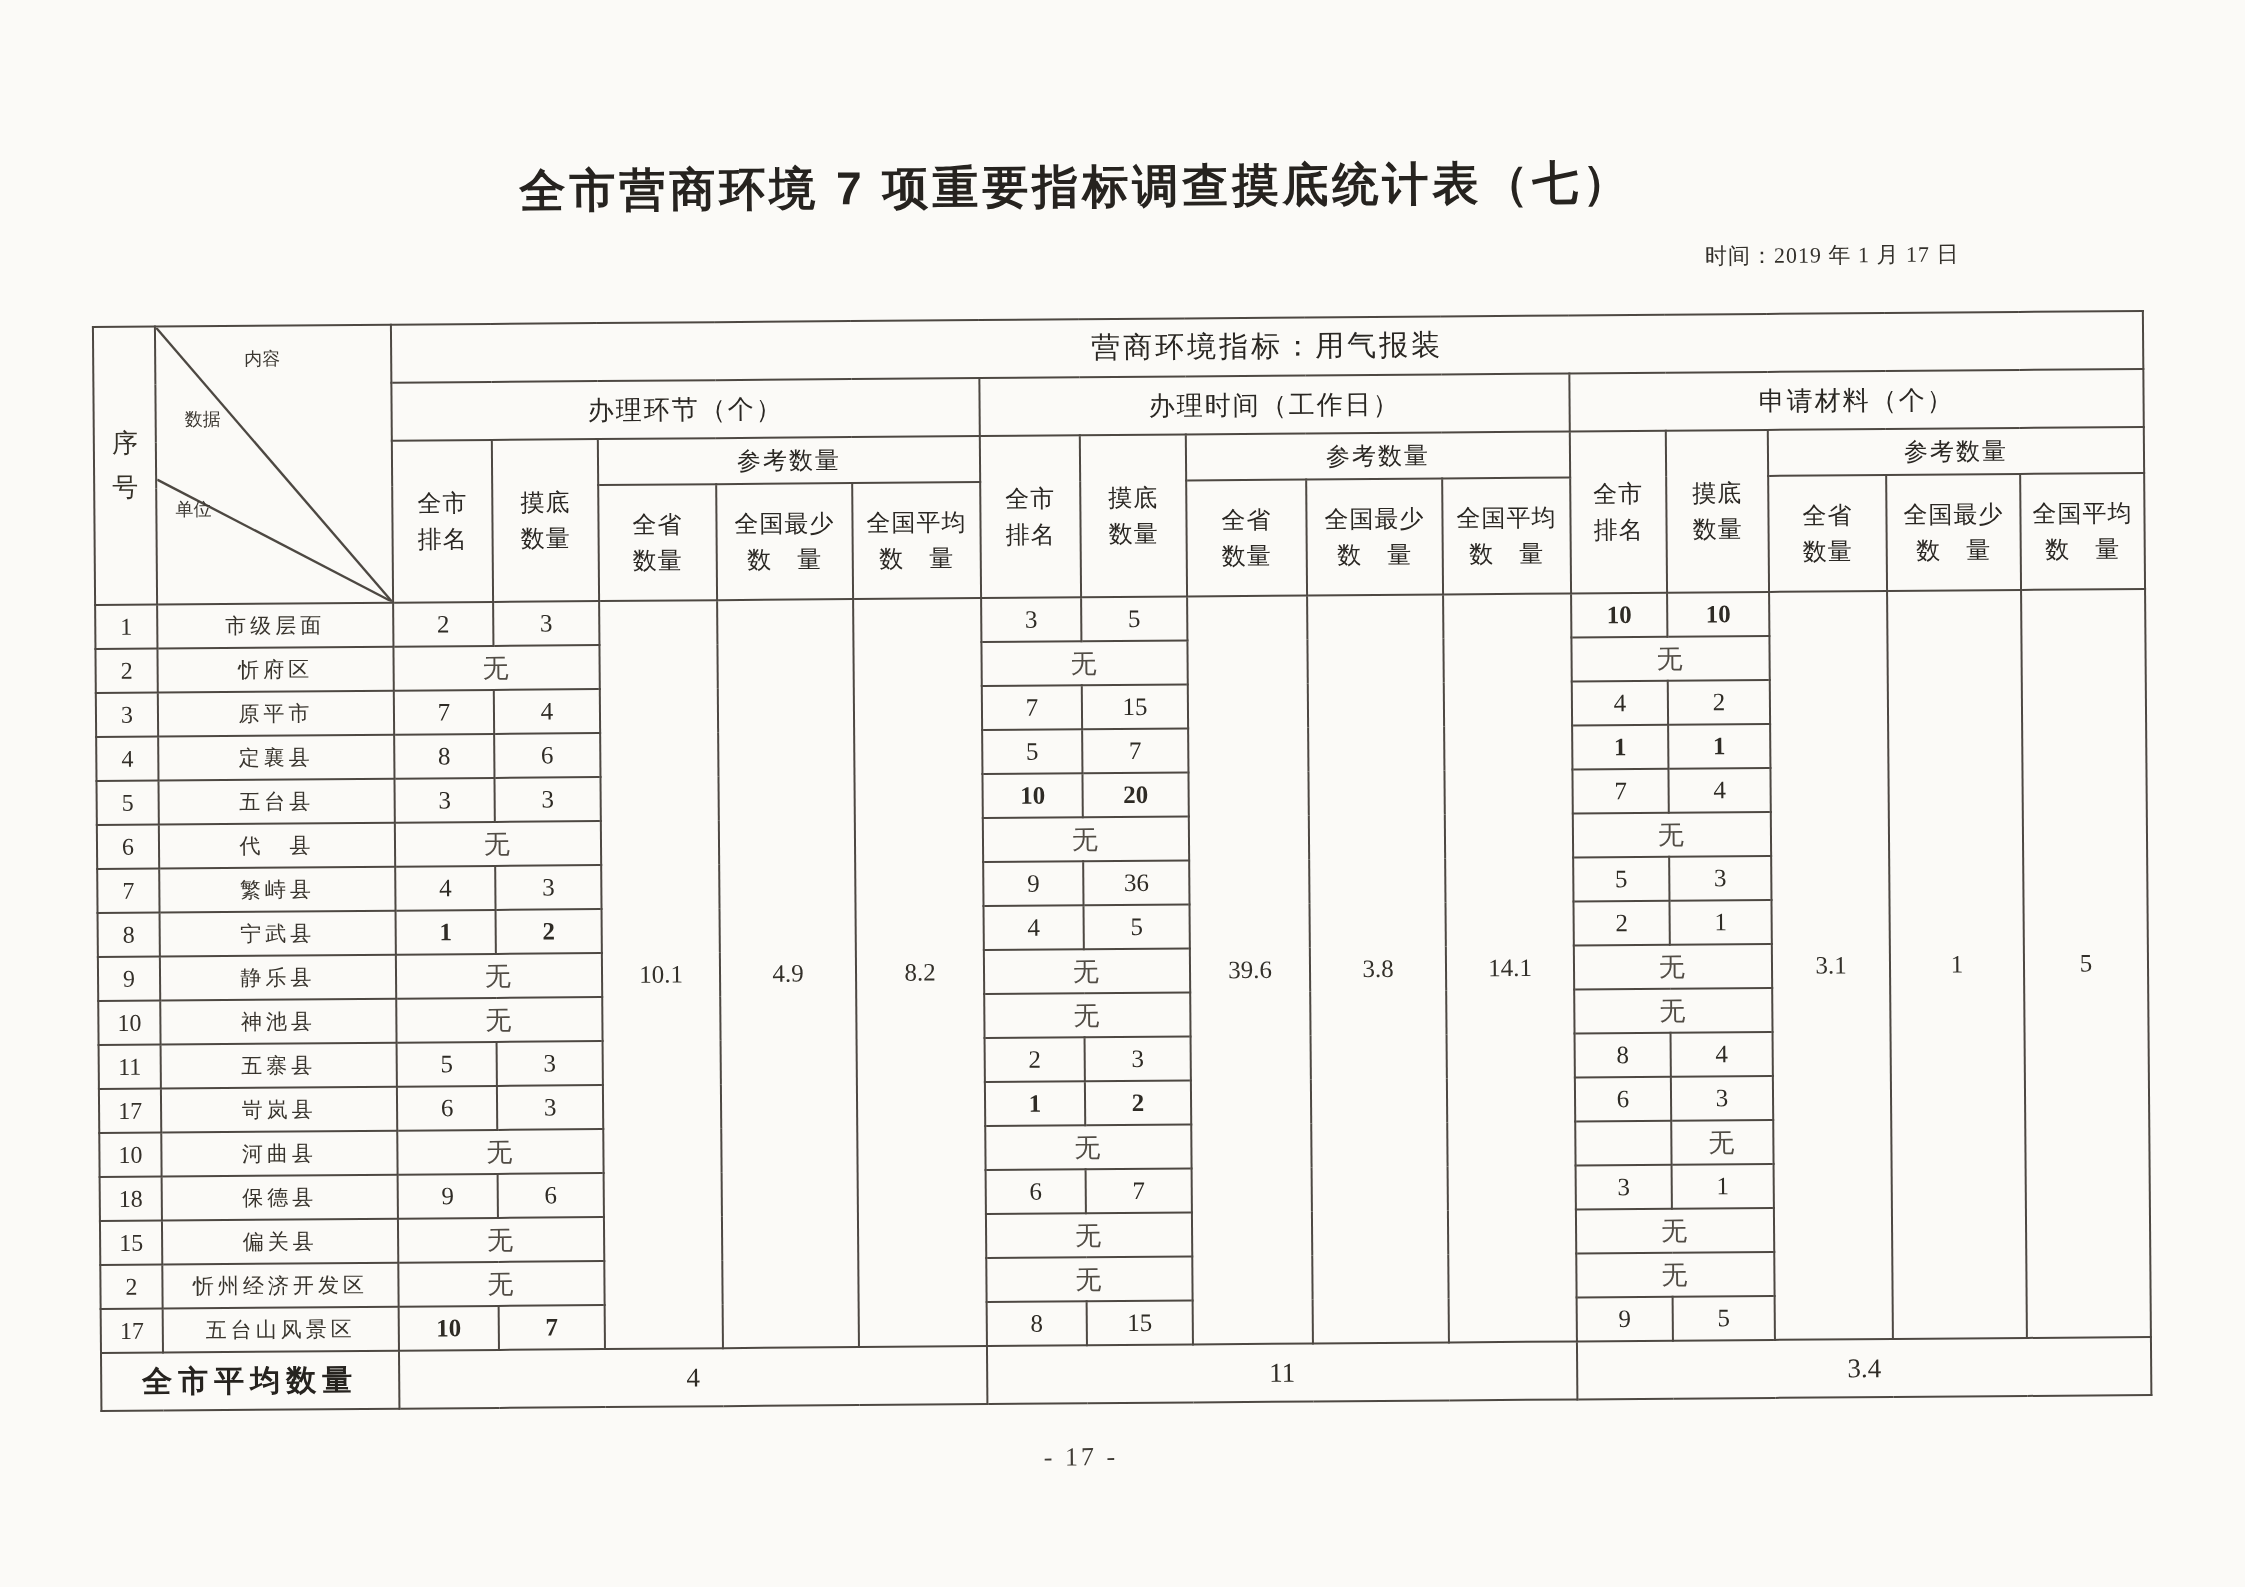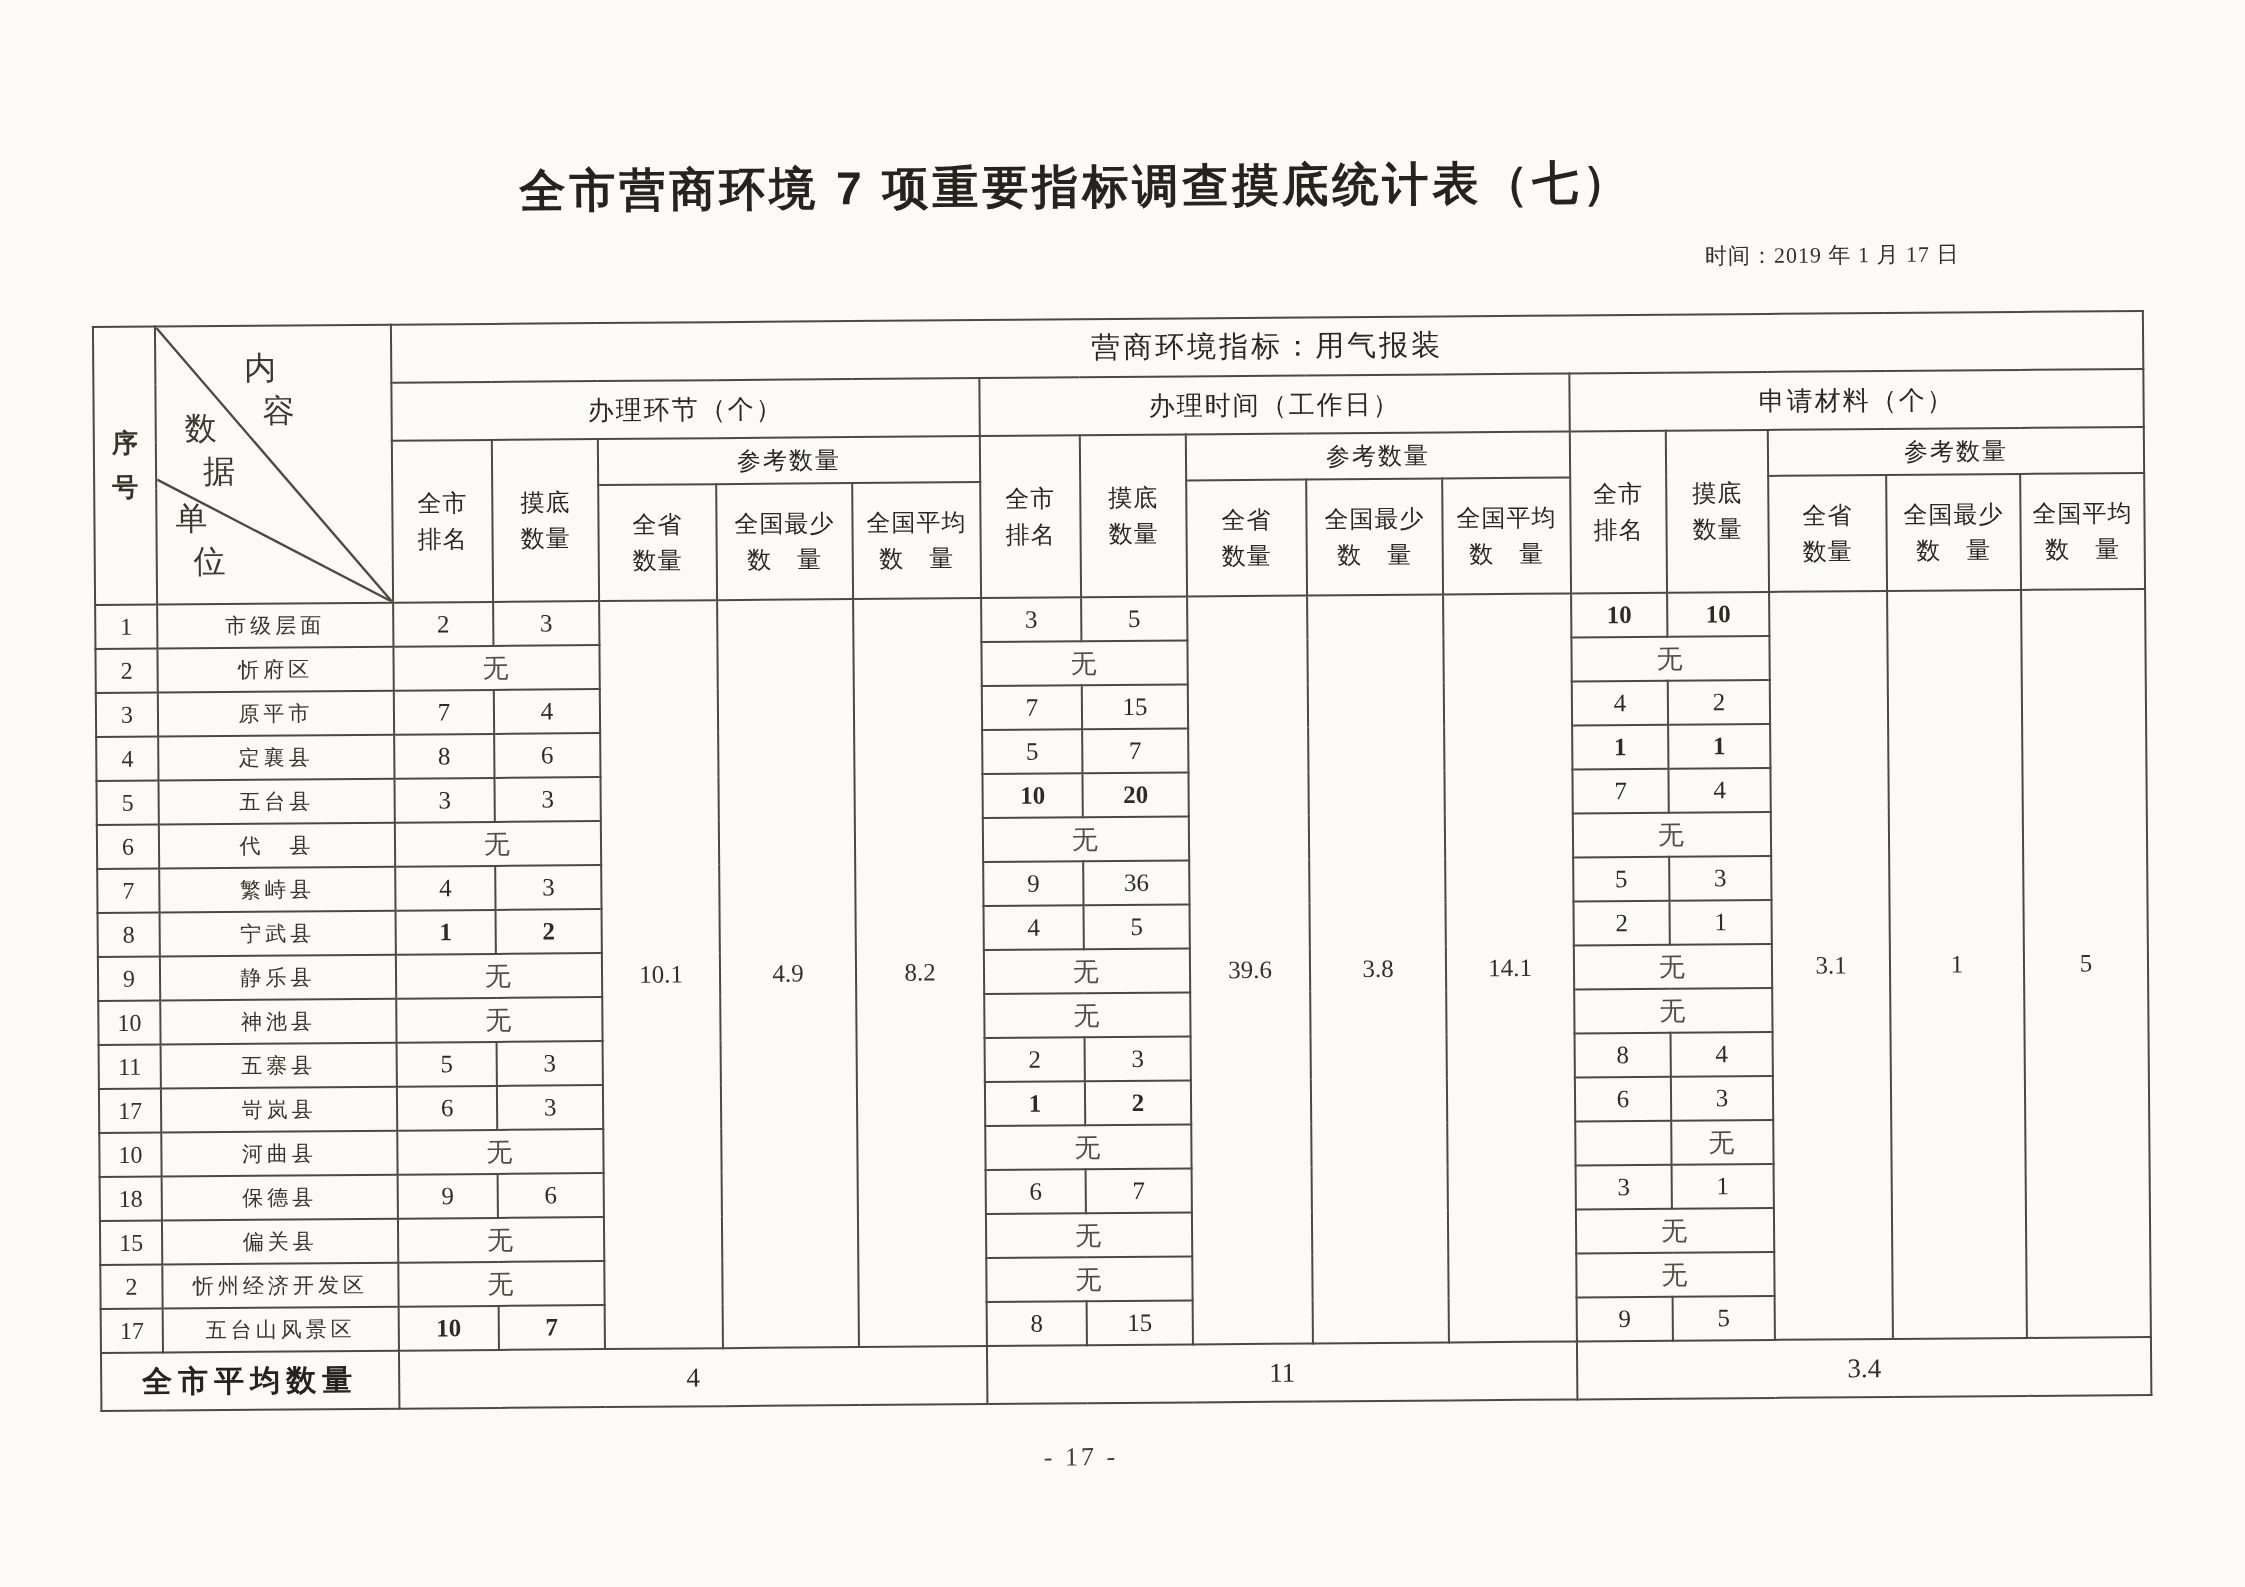--- a/index.html
+++ b/index.html
@@ -54,28 +54,28 @@
   .head-sans{font-family:"Liberation Sans", sans-serif;font-weight:bold;color:#2a2723;}
   th.indicator{font-size:29px;letter-spacing:3px;}
   th.group{font-size:26px;letter-spacing:2px;}
   th.refhead{font-size:24px;letter-spacing:2px;}
   th.sub2{font-size:24px;line-height:1.5;letter-spacing:1px;}
   th.sub2 span{display:block;}
   th.seqh span{
     display:inline-block;width:30px;
     font-size:26px;line-height:1.7;
     word-break:break-all;
-    font-weight:bold;color:#363229;
+    font-weight:normal;color:#363229;
   }
   th.corner{position:relative;}
   .corner-box{position:absolute;inset:0;}
   .corner-box svg{position:absolute;inset:0;width:100%;height:100%;}
   .cl{
     position:absolute;
-    font-size:32px;color:#3b3731;
+    font-size:18px;color:#3b3731;
     width:42px;line-height:1.35;
     text-indent:-18px;padding-left:18px;
     word-break:break-all;text-align:left;
     font-weight:normal;
   }
   .cl.content{left:88px;top:20px;}
   .cl.data{left:28px;top:80px;}
   .cl.unit{left:18px;top:170px;}
   td.seq{font-size:24px;color:#34302a;}
   td.name{font-size:21px;letter-spacing:4px;color:#38342d;}

